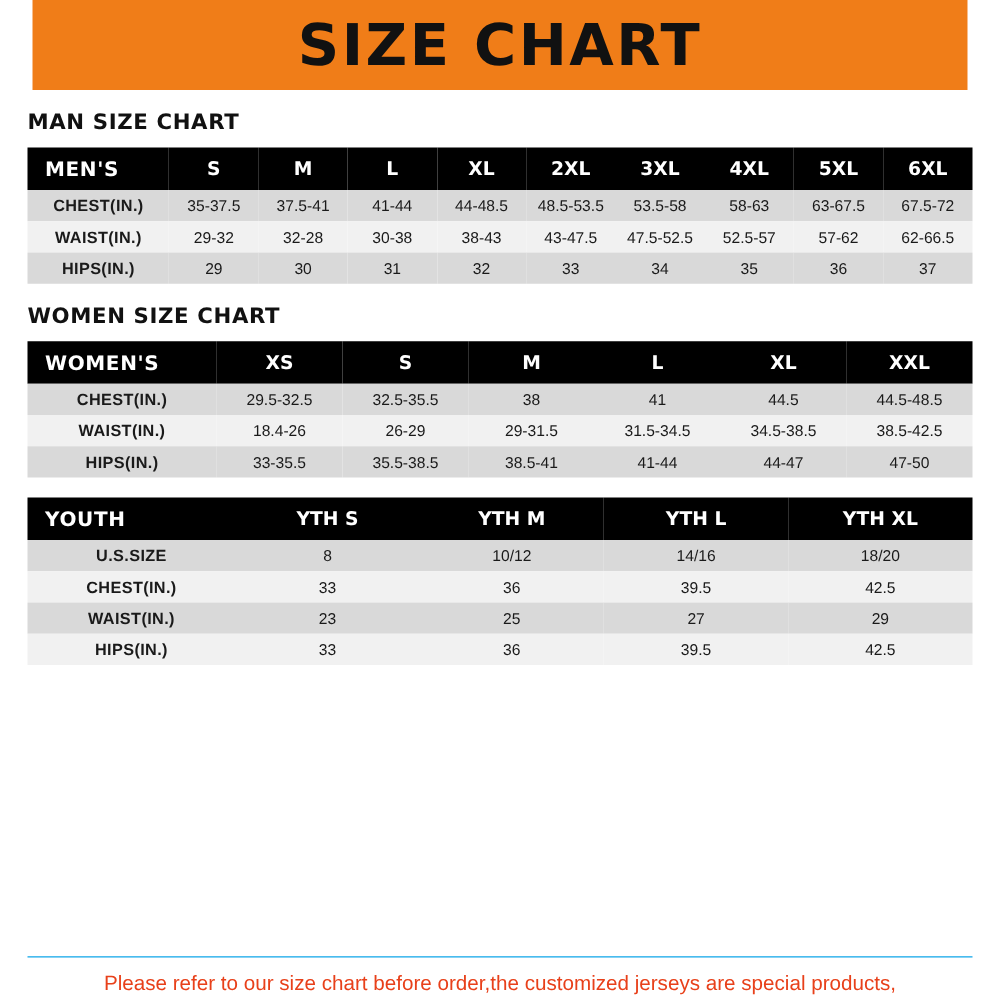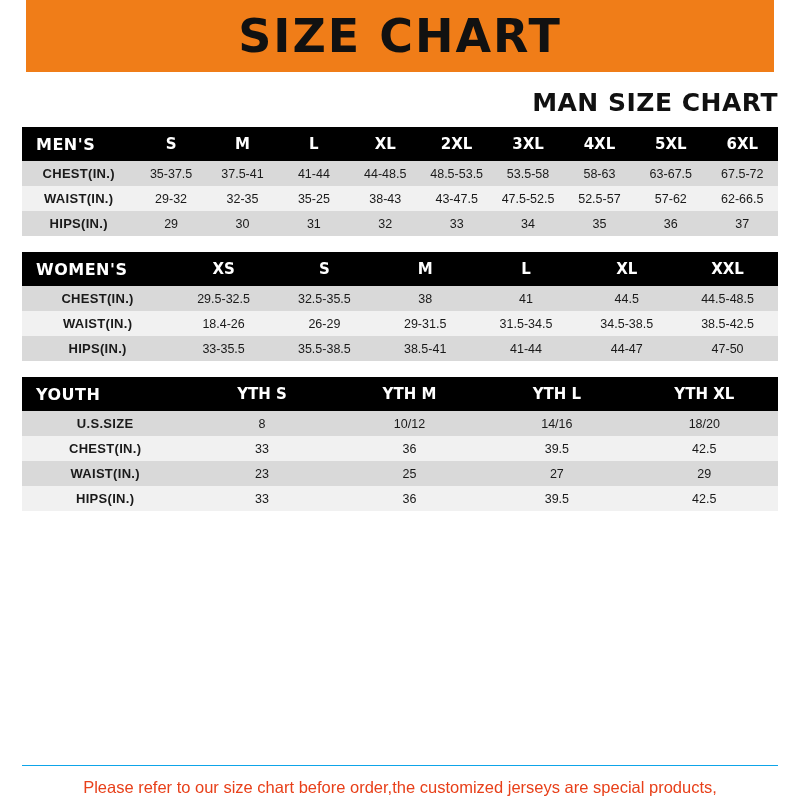--- a/index.html
+++ b/index.html
@@ -55,23 +55,23 @@
   .content {
     padding: 0 22px;
     flex: 1 1 auto;
   }
   .section {
     margin-top: 16px;
   }
   .section-title {
     font-family: "DejaVu Sans", sans-serif;
     font-weight: bold;
-    font-size: 25px;
+    font-size: 17px;
     color: #111111;
-    text-align: right;
+    text-align: left;
     margin: 0 0 10px 0;
     letter-spacing: 0.5px;
   }
   table.size-table {
     width: 100%;
     border-collapse: collapse;
     table-layout: fixed;
   }
   table.size-table th,
   table.size-table td {
@@ -180,22 +180,22 @@
             <td>44-48.5</td>
             <td>48.5-53.5</td>
             <td>53.5-58</td>
             <td>58-63</td>
             <td>63-67.5</td>
             <td>67.5-72</td>
           </tr>
           <tr class="even">
             <td class="row-label">WAIST(IN.)</td>
             <td>29-32</td>
-            <td>32-35</td>
-            <td>35-25</td>
+            <td>32-28</td>
+            <td>30-38</td>
             <td>38-43</td>
             <td>43-47.5</td>
             <td>47.5-52.5</td>
             <td>52.5-57</td>
             <td>57-62</td>
             <td>62-66.5</td>
           </tr>
           <tr class="odd">
             <td class="row-label">HIPS(IN.)</td>
             <td>29</td>
@@ -206,20 +206,21 @@
             <td>34</td>
             <td>35</td>
             <td>36</td>
             <td>37</td>
           </tr>
         </tbody>
       </table>
     </div>
 
     <div class="section">
+      <div class="section-title">WOMEN SIZE CHART</div>
       <table class="size-table" id="women-table">
         <colgroup>
           <col class="label">
             <col>
             <col>
             <col>
             <col>
             <col>
             <col>
         </colgroup>

